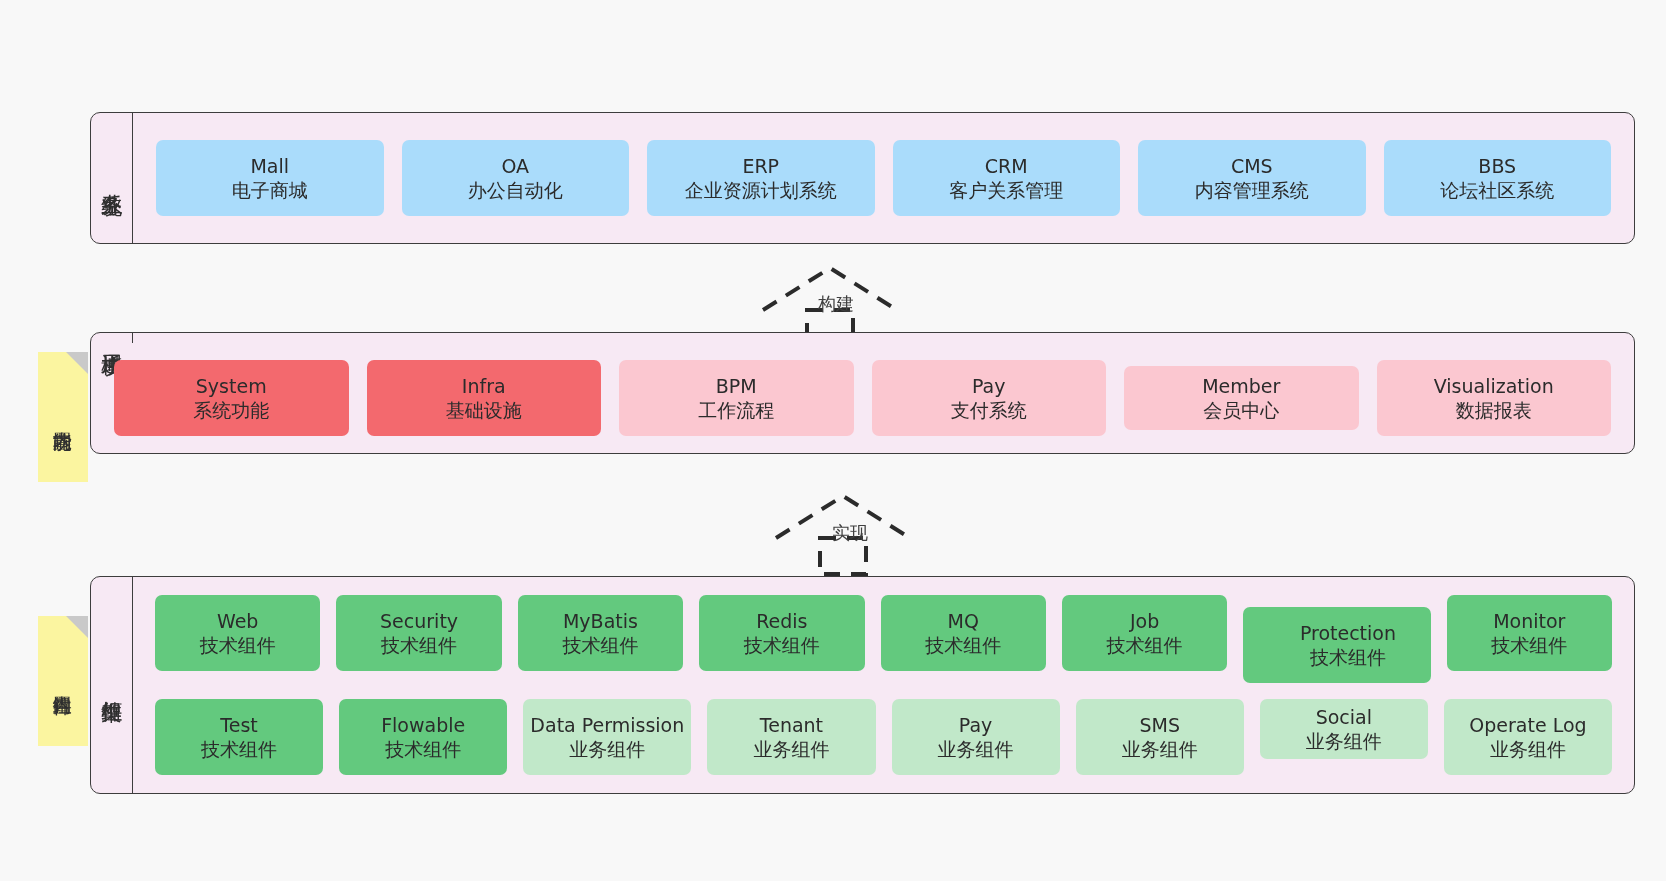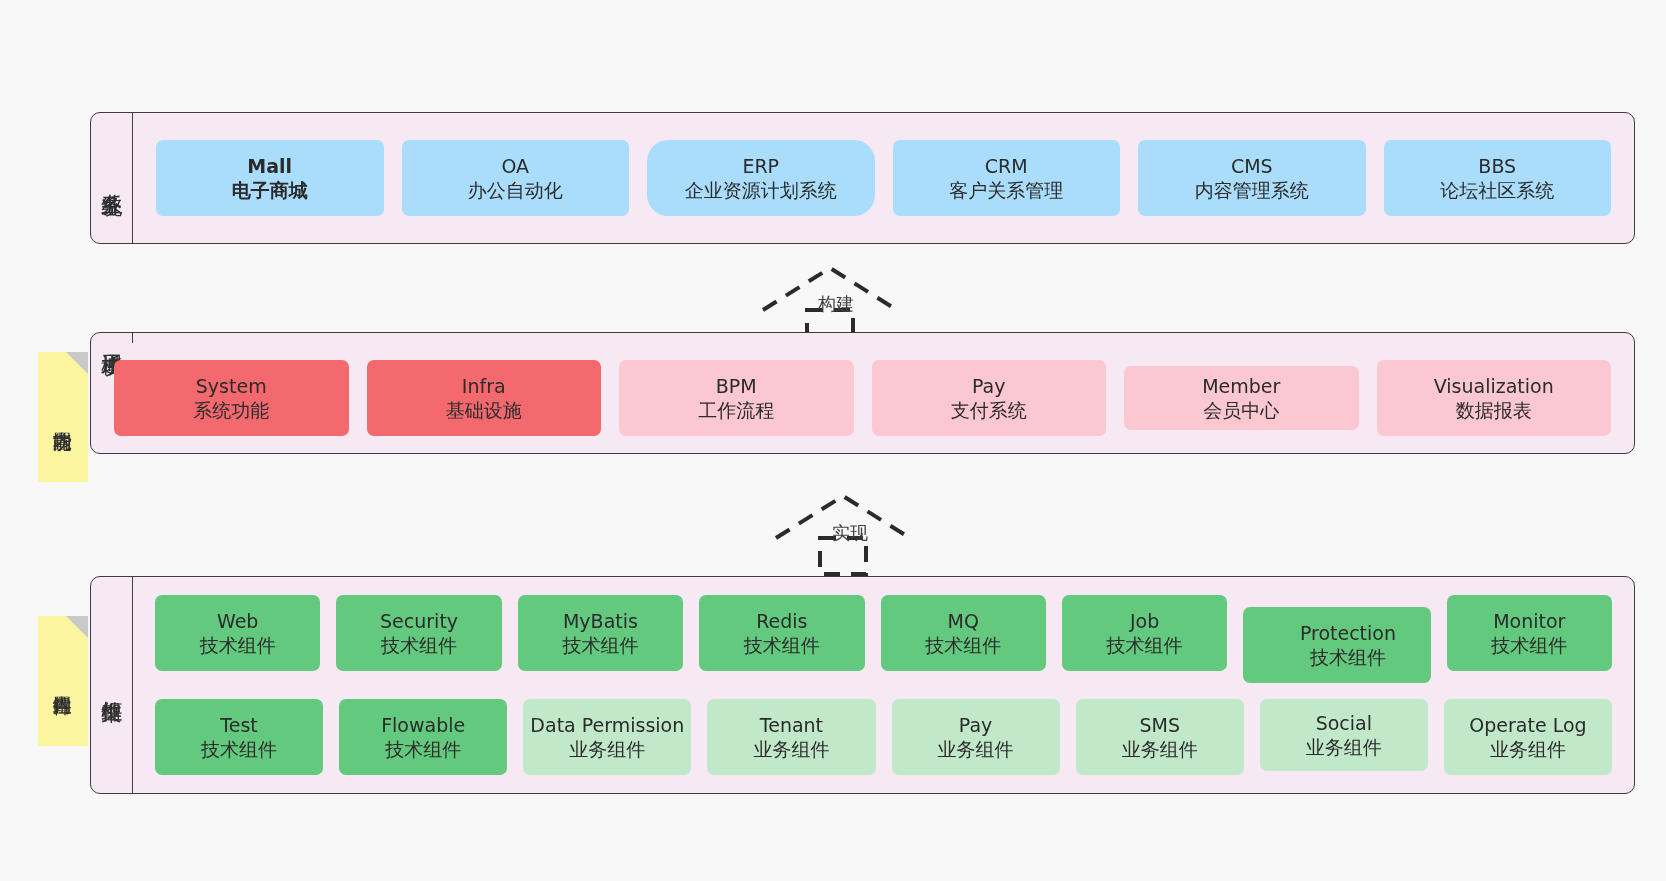--- a/index.html
+++ b/index.html
@@ -138,31 +138,31 @@
 </style>
 </head>
 <body>
 
 <div class="canvas">
 
   <div class="layer" style="left:90px; top:112px; width:1545px; height:132px;">
     <div class="layer-label">业务系统</div>
     <div class="layer-body">
 
-      <div class="node blue" style="flex:1 1 0; margin:0 9px; height:76px;font-weight:bold;">
+      <div class="node blue" style="flex:1 1 0; margin:0 9px; height:76px;">
         <span class="en">Mall</span>
         <span class="cn">电子商城</span>
       </div>
 
       <div class="node blue" style="flex:1 1 0; margin:4px 9px; height:76px;">
         <span class="en">OA</span>
         <span class="cn">办公自动化</span>
       </div>
 
-      <div class="node blue" style="flex:1 1 0; margin:0 9px; height:76px;border-radius:21px;">
+      <div class="node blue" style="flex:1 1 0; margin:0 9px; height:76px;">
         <span class="en">ERP</span>
         <span class="cn">企业资源计划系统</span>
       </div>
 
       <div class="node blue" style="flex:1 1 0; margin:0 9px; height:76px;">
         <span class="en">CRM</span>
         <span class="cn">客户关系管理</span>
       </div>
 
       <div class="node blue" style="flex:1 1 0; margin:0 9px; height:76px;">
@@ -298,21 +298,21 @@
           <span class="cn">业务组件</span>
         </div>
         <div class="node green-l" style="flex:1 1 0; margin:0 8px; height:76px;">
           <span class="en">Pay</span>
           <span class="cn">业务组件</span>
         </div>
         <div class="node green-l" style="flex:1 1 0; margin:0 8px; height:76px;">
           <span class="en">SMS</span>
           <span class="cn">业务组件</span>
         </div>
-        <div class="node green-l" style="flex:1 1 0; margin:0 8px; height:72px;">
+        <div class="node green-l" style="flex:1 1 0; margin:0 8px; height:60px;">
           <span class="en">Social</span>
           <span class="cn">业务组件</span>
         </div>
         <div class="node green-l" style="flex:1 1 0; margin:0 8px; height:76px;">
           <span class="en">Operate Log</span>
           <span class="cn">业务组件</span>
         </div>
       </div>
 
     </div>

